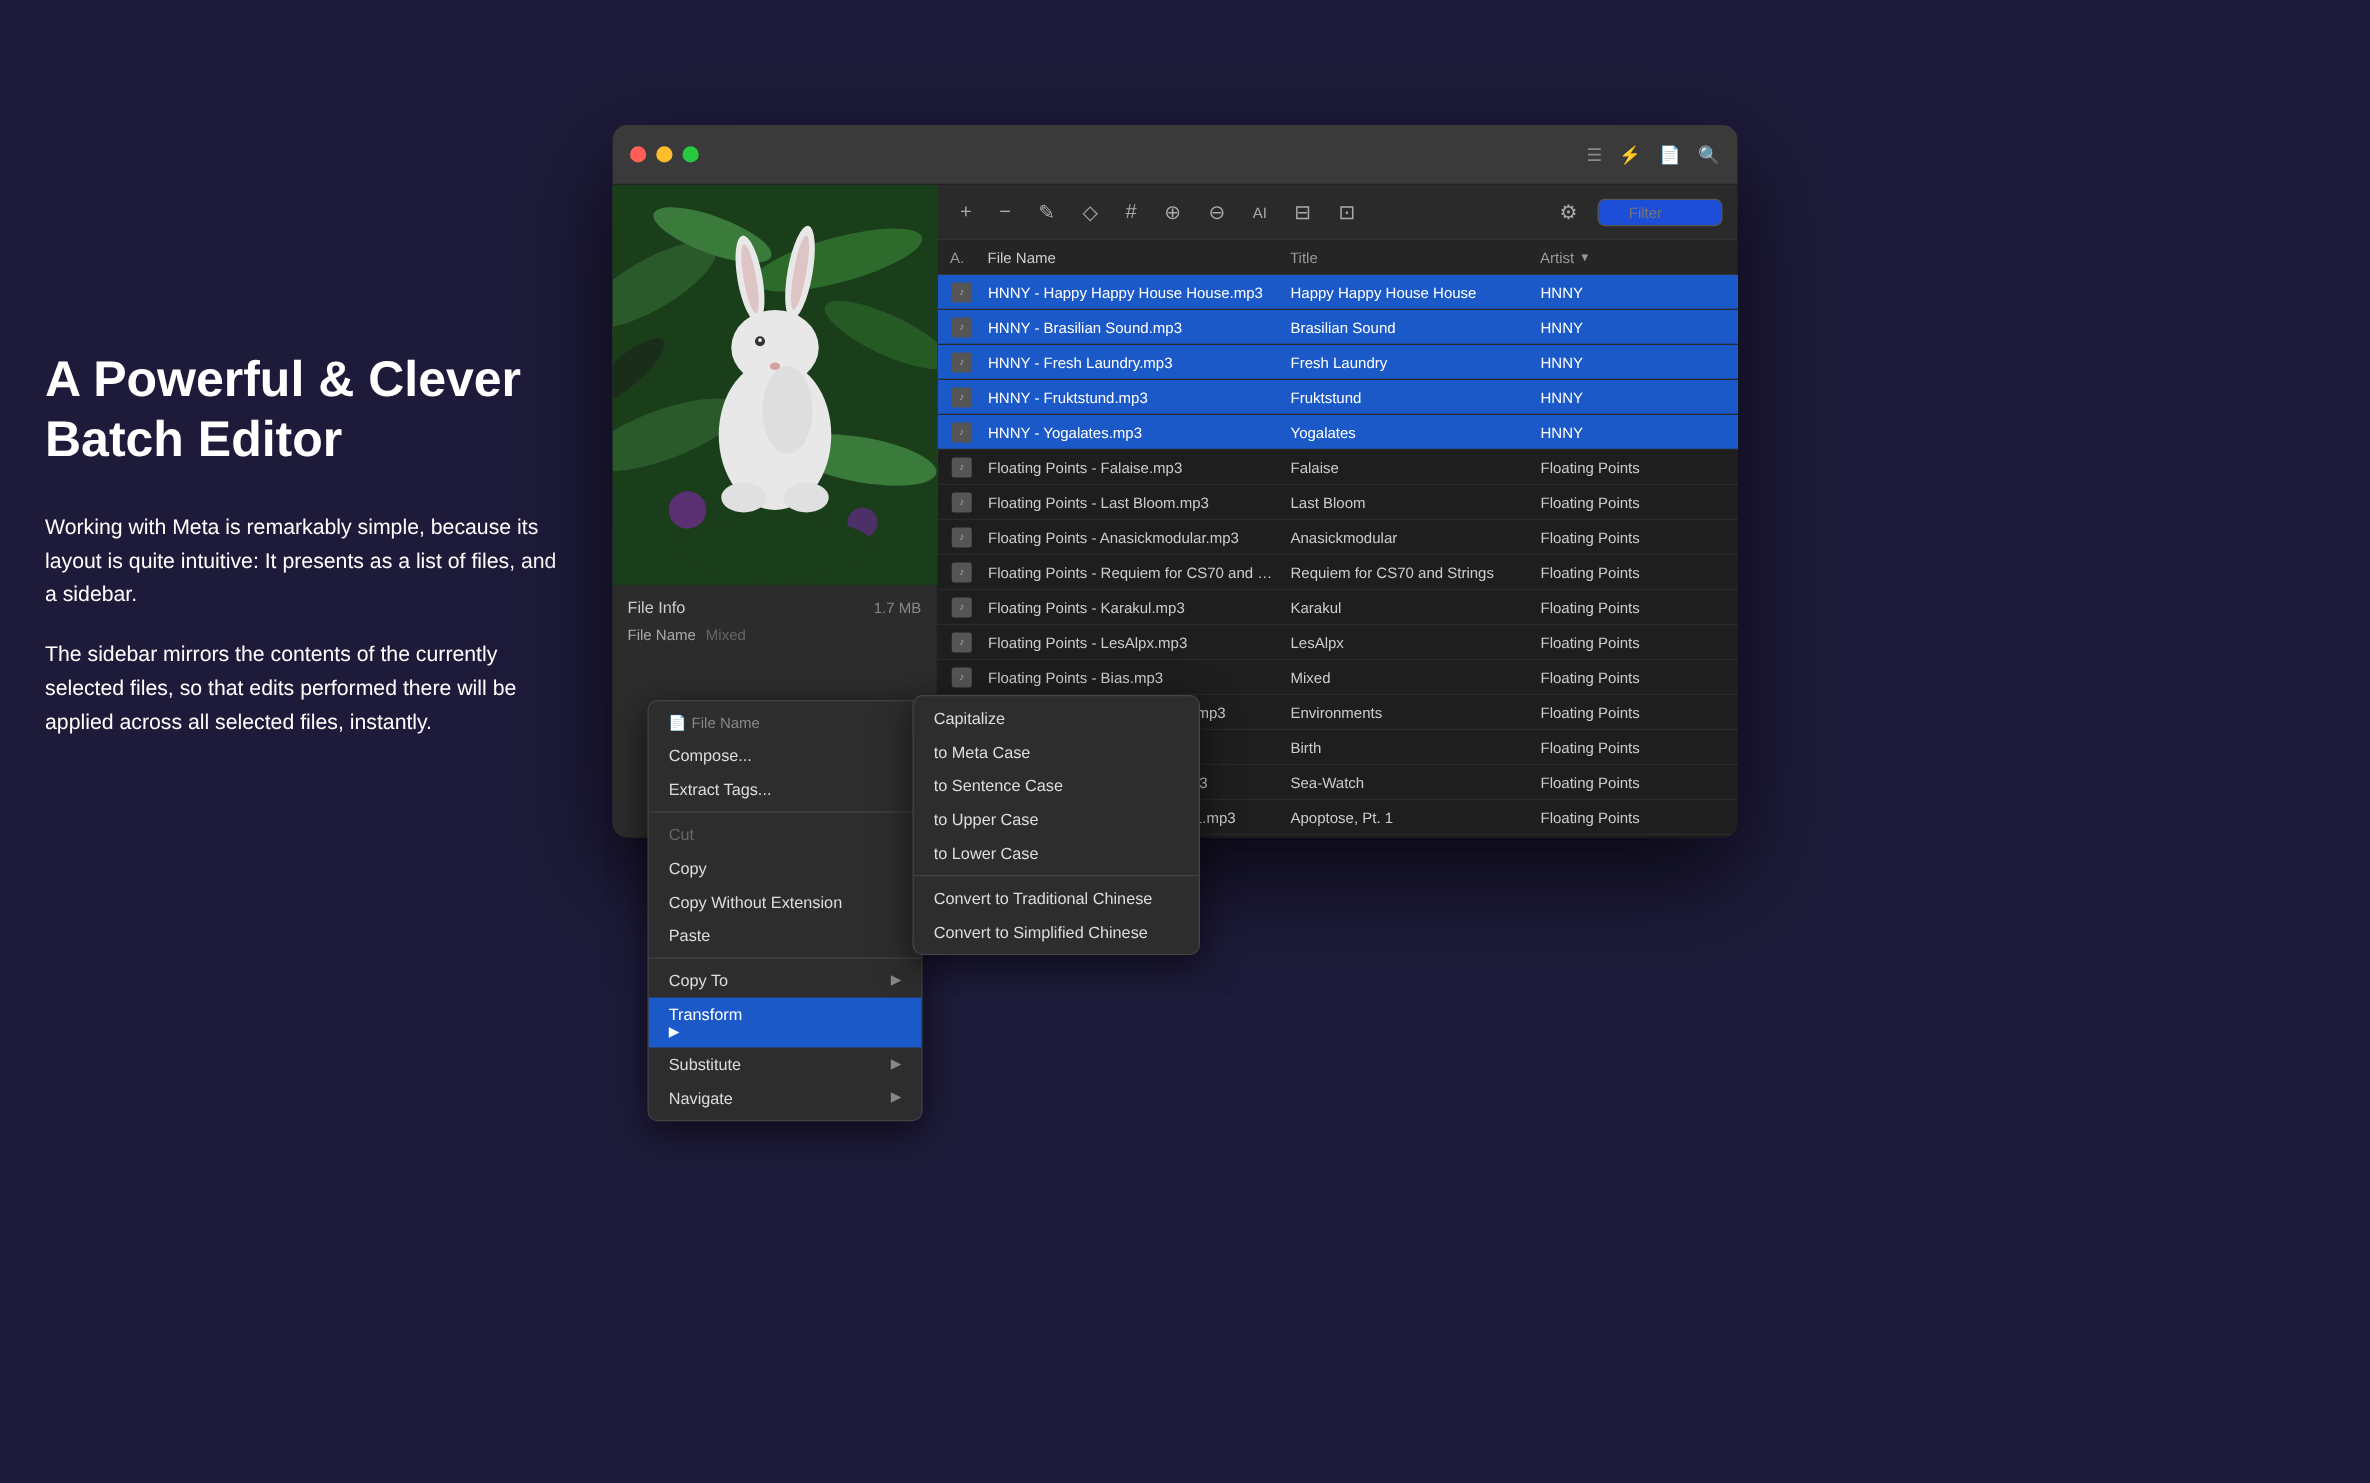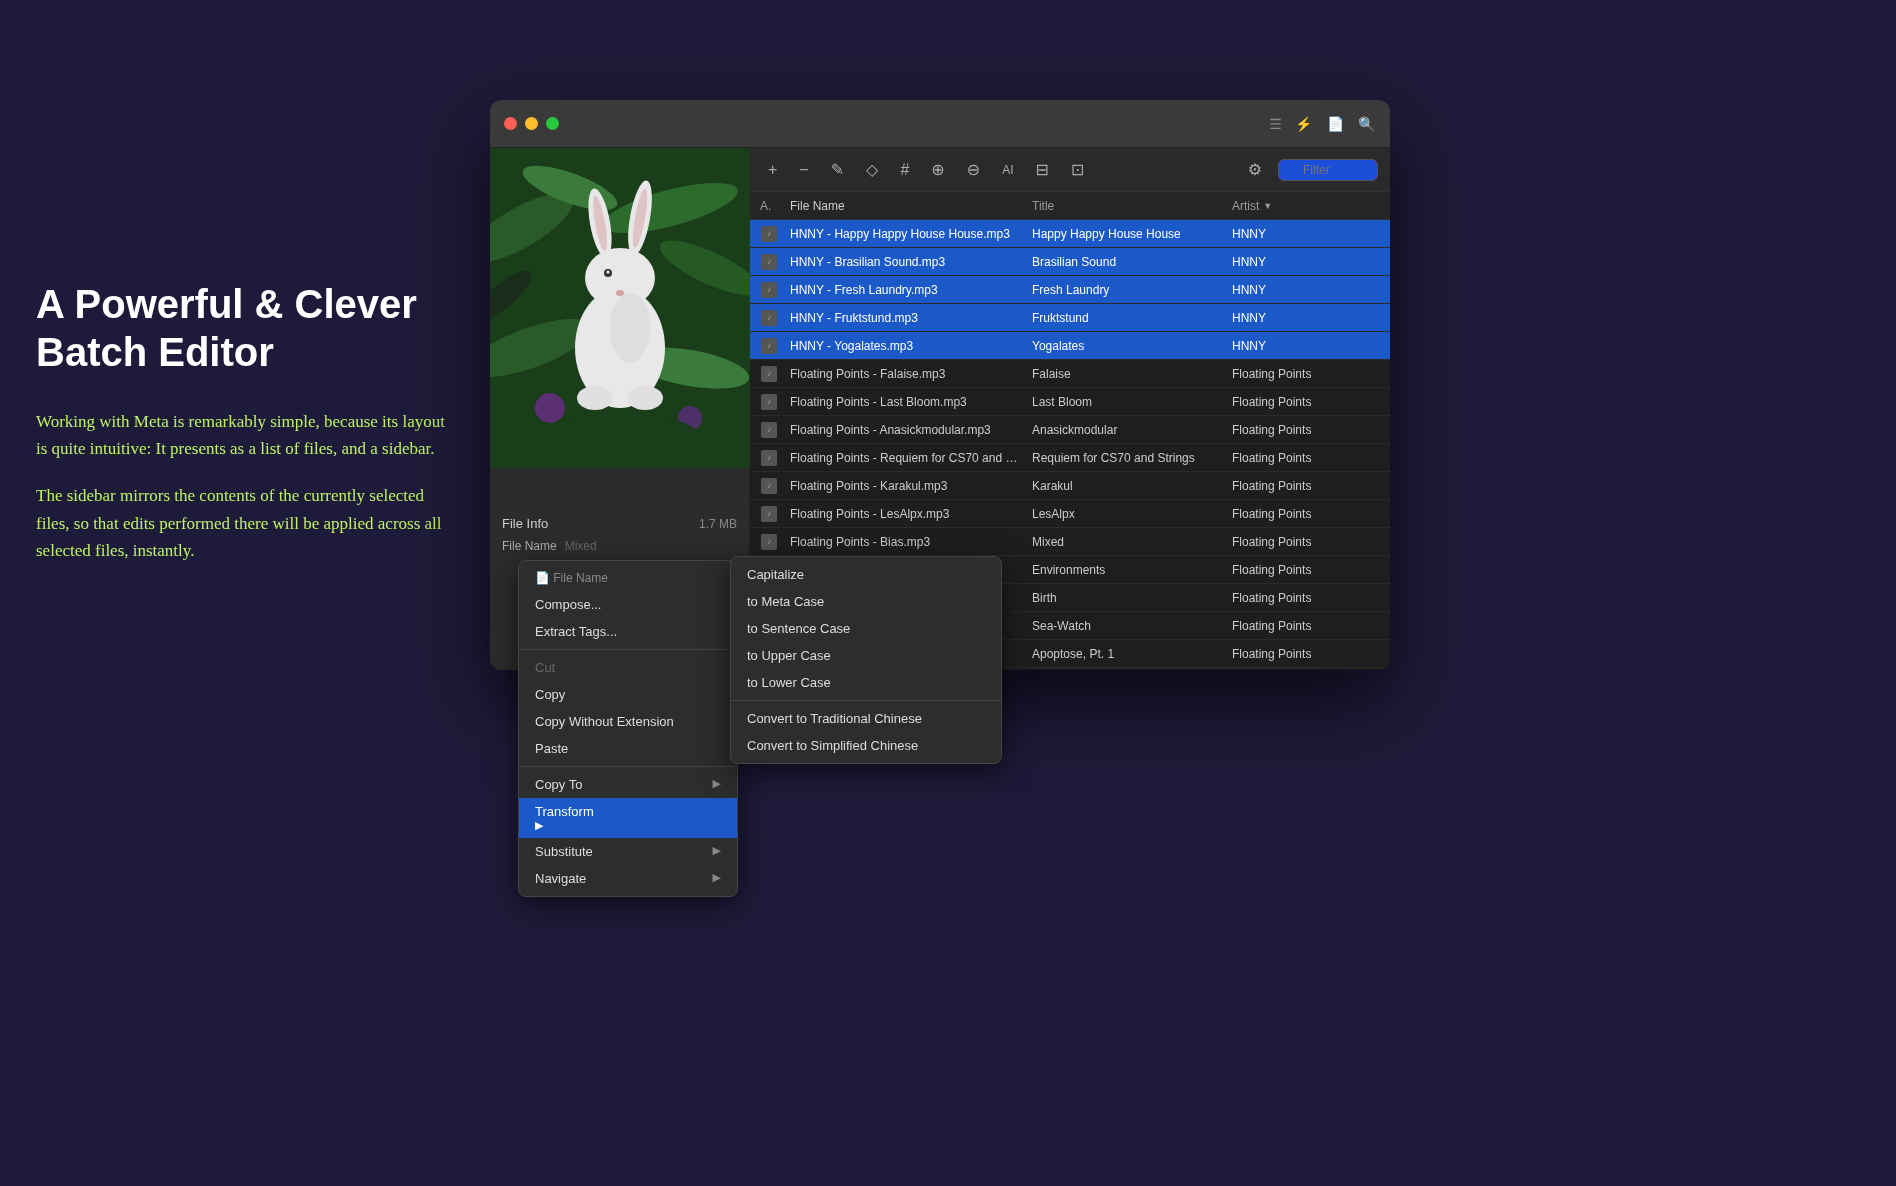--- a/index.html
+++ b/index.html
@@ -21,24 +21,23 @@
     }
     .main-heading {
       font-size: 40px;
       font-weight: 700;
       color: #ffffff;
       line-height: 1.2;
       margin-bottom: 32px;
     }
     .sub-text {
       font-size: 17px;
-      color: #bef264;
+      color: #ffffff;
       line-height: 1.6;
       margin-bottom: 20px;
-      font-family: Liberation Serif, serif;
     }
 
     
     .app-window {
       position: absolute;
       left: 490px;
       top: 100px;
       width: 900px;
       height: 570px;
       background: #2a2a2a;
@@ -84,21 +83,20 @@
       height: calc(100% - 48px);
     }
 
     
     .left-sidebar {
       width: 260px;
       background: #2c2c2c;
       border-right: 1px solid #222;
       display: flex;
       flex-direction: column;
-      gap: 38px;
     }
     .artwork {
       width: 260px;
       height: 320px;
       background: linear-gradient(135deg, #1a4a1a 0%, #2d6b2d 20%, #1b3d1b 40%, #4a2d6b 60%, #6b3d8a 80%, #2d1a4a 100%);
       position: relative;
       overflow: hidden;
       flex-shrink: 0;
     }
 
@@ -286,21 +284,21 @@
       color: #888;
       font-size: 11px;
     }
     .ctx-item.highlighted .ctx-submenu-arrow { color: #fff; }
 
     
     .transform-submenu {
       position: absolute;
       left: 730px;
       top: 556px;
-      width: 272px;
+      width: 230px;
       background: #2d2d2d;
       border: 1px solid #444;
       border-radius: 8px;
       box-shadow: 0 8px 30px rgba(0,0,0,0.6);
       padding: 4px 0;
       z-index: 102;
     }
   </style>
 </head>
 <body>

